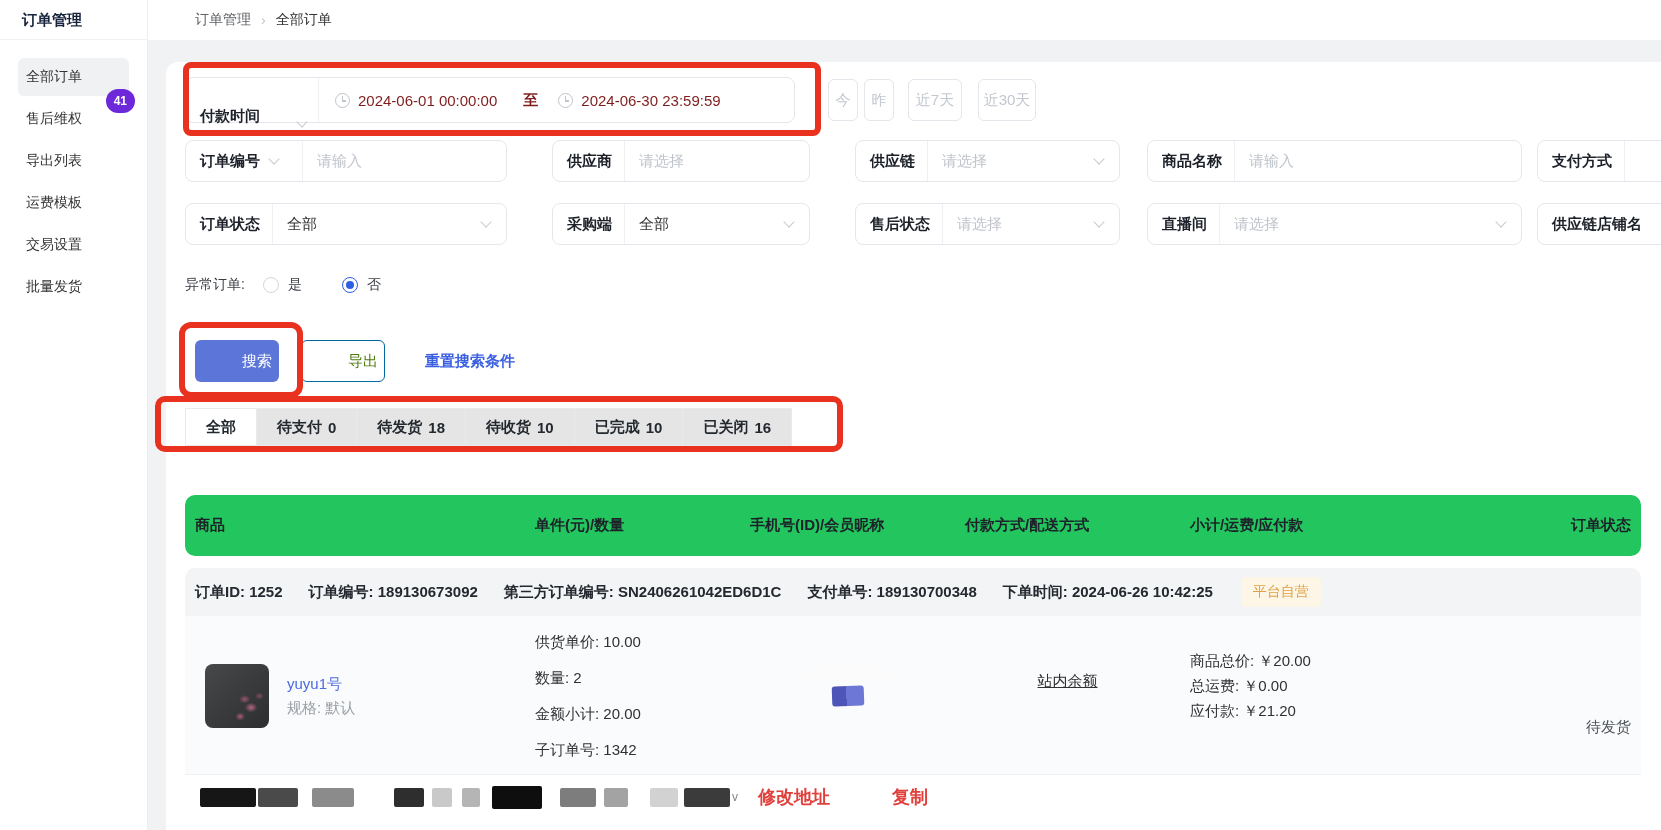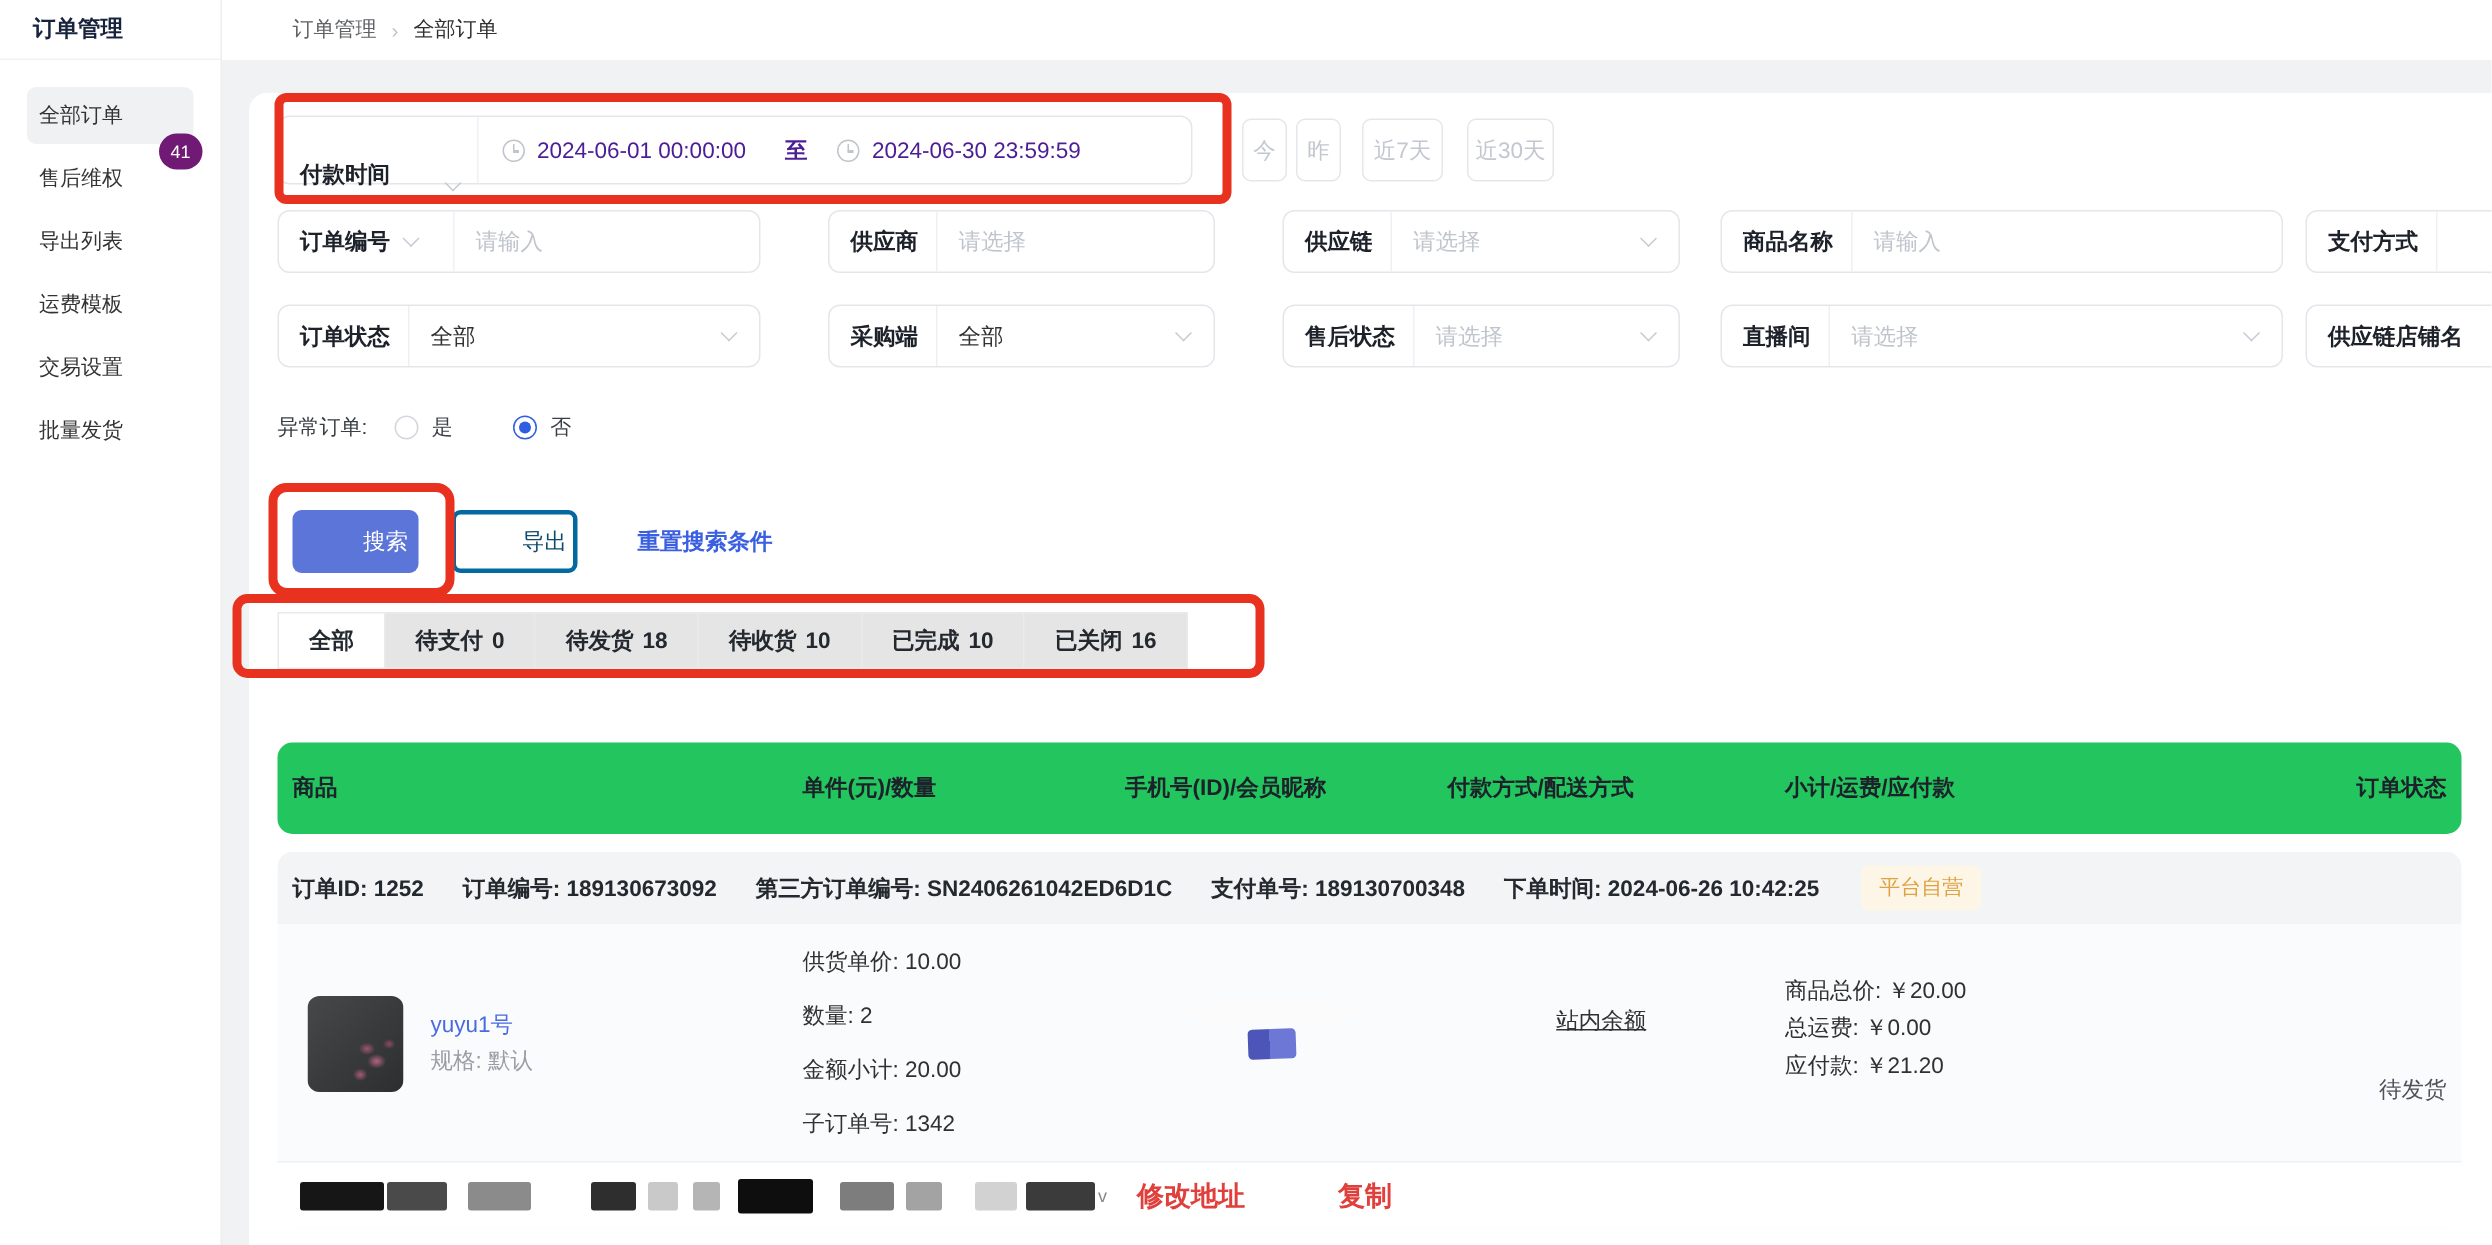--- a/index.html
+++ b/index.html
@@ -15,22 +15,22 @@
 
   
   .sidebar { position:absolute; left:0; top:0; width:148px; height:830px; background:#fff;
              border-right:1px solid #ebedf0; z-index:3; }
   .side-title { height:40px; line-height:40px; padding-left:22px; font-size:15px; font-weight:bold;
                 color:#17233d; border-bottom:1px solid #f0f1f2; }
   .side-nav { padding-top:18px; }
   .side-item { position:relative; margin:0 18px 4px 18px; padding:10px 8px; border-radius:6px;
                font-size:14px; color:#333; cursor:pointer; }
   .side-item.active { background:#f0f1f3; }
-  .side-badge { position:absolute; right:-6px; top:-11px; background:#701a75; color:#fff;
-                font-size:12px; font-weight:normal; line-height:1; padding:6px 8px; border-radius:12px; }
+  .side-badge { position:absolute; right:-6px; top:-11px; background:#6d28d9; color:#fff;
+                font-size:12px; font-weight:bold; line-height:1; padding:6px 8px; border-radius:12px; }
 
   
   .main-bg { position:absolute; left:148px; top:40px; right:0; bottom:0; background:#f1f2f4; }
   .panel { position:absolute; left:18px; top:22px; right:0; bottom:0; background:#fff;
            border-radius:12px 0 0 0; padding:15px 0 0 19px; overflow:hidden; }
 
   
   .frow { display:flex; align-items:center; }
   .fbox { display:flex; align-items:center; height:42px; border:1px solid #e5e6eb; border-radius:8px;
           background:#fff; flex:none; }
@@ -42,42 +42,42 @@
           transform:rotate(45deg); margin-top:-4px; flex:none; }
   .chev.in-label { margin-left:10px; margin-right:12px; }
   .chev.at-end { margin-left:auto; margin-right:16px; }
   .clock { width:15px; height:15px; border:1.5px solid #c0c4cc; border-radius:50%; position:relative;
            margin-right:8px; flex:none; }
   .clock::before { content:""; position:absolute; left:5.5px; top:2.5px; width:1.5px; height:5px; background:#c0c4cc; }
   .clock::after  { content:""; position:absolute; left:5.5px; top:6.5px; width:4px; height:1.5px; background:#c0c4cc; }
 
   .time-ctl { width:610px; height:46px; }
   .time-ctl .flabel { width:132px; }
-  .date-seg { display:flex; align-items:center; padding-left:16px; font-size:15px; color:#4c1d95; }
+  .date-seg { display:flex; align-items:center; padding-left:16px; font-size:15px; color:#7f1d1d; }
   .to-word { margin:0 20px 0 26px; font-weight:600; }
 
   .qbtn { height:42px; border:1px solid #e5e6eb; border-radius:6px; background:#fff; color:#c3c7cf;
           font-size:15px; display:flex; align-items:center; justify-content:center; flex:none; cursor:default; }
 
   .row2 { margin-top:17px; }
   .row3 { margin-top:21px; }
 
   
   .radio-row { margin-top:30px; height:20px; display:flex; align-items:center; font-size:14px; color:#3a3f45; }
   .radio { width:16px; height:16px; border-radius:50%; background:#fff; border:1.5px solid #d4d7de; flex:none;
            display:flex; align-items:center; justify-content:center; cursor:pointer; }
   .radio.checked { border-color:#2f5fe0; }
   .radio.checked::after { content:""; width:8px; height:8px; border-radius:50%; background:#2f5fe0; }
 
   
   .action-row { margin-top:45px; height:42px; display:flex; align-items:center; }
   .btn { height:42px; border-radius:6px; font-size:15px; display:flex; align-items:center; justify-content:center;
          cursor:pointer; flex:none;padding-left:40px; }
   .btn-primary { width:84px; background:#5b76d8; color:#fff; border:none; margin-left:10px; }
-  .btn-plain { width:84px; background:#fff; color:#0c4a6e; border:3px solid #0369a1; margin-left:22px; }
+  .btn-plain { width:84px; background:#fff; color:#4d7c0f; border:1px solid #0369a1; margin-left:22px; }
   .link-reset { margin-left:40px; color:#3a5fe0; font-size:15px; font-weight:bold; cursor:pointer; }
 
   
   .tabs { margin-top:26px; display:flex; height:38px; }
   .tab { height:38px; padding:0 20px; display:flex; align-items:center; background:#e5e5e5;
          border:1px solid #e8eaec; margin-left:-1px; font-size:15px; font-weight:600; color:#24292f; cursor:pointer; }
   .tab:first-child { margin-left:0; }
   .tab.active { background:#fff; }
   .tab .cnt { margin-left:6px; }
 

